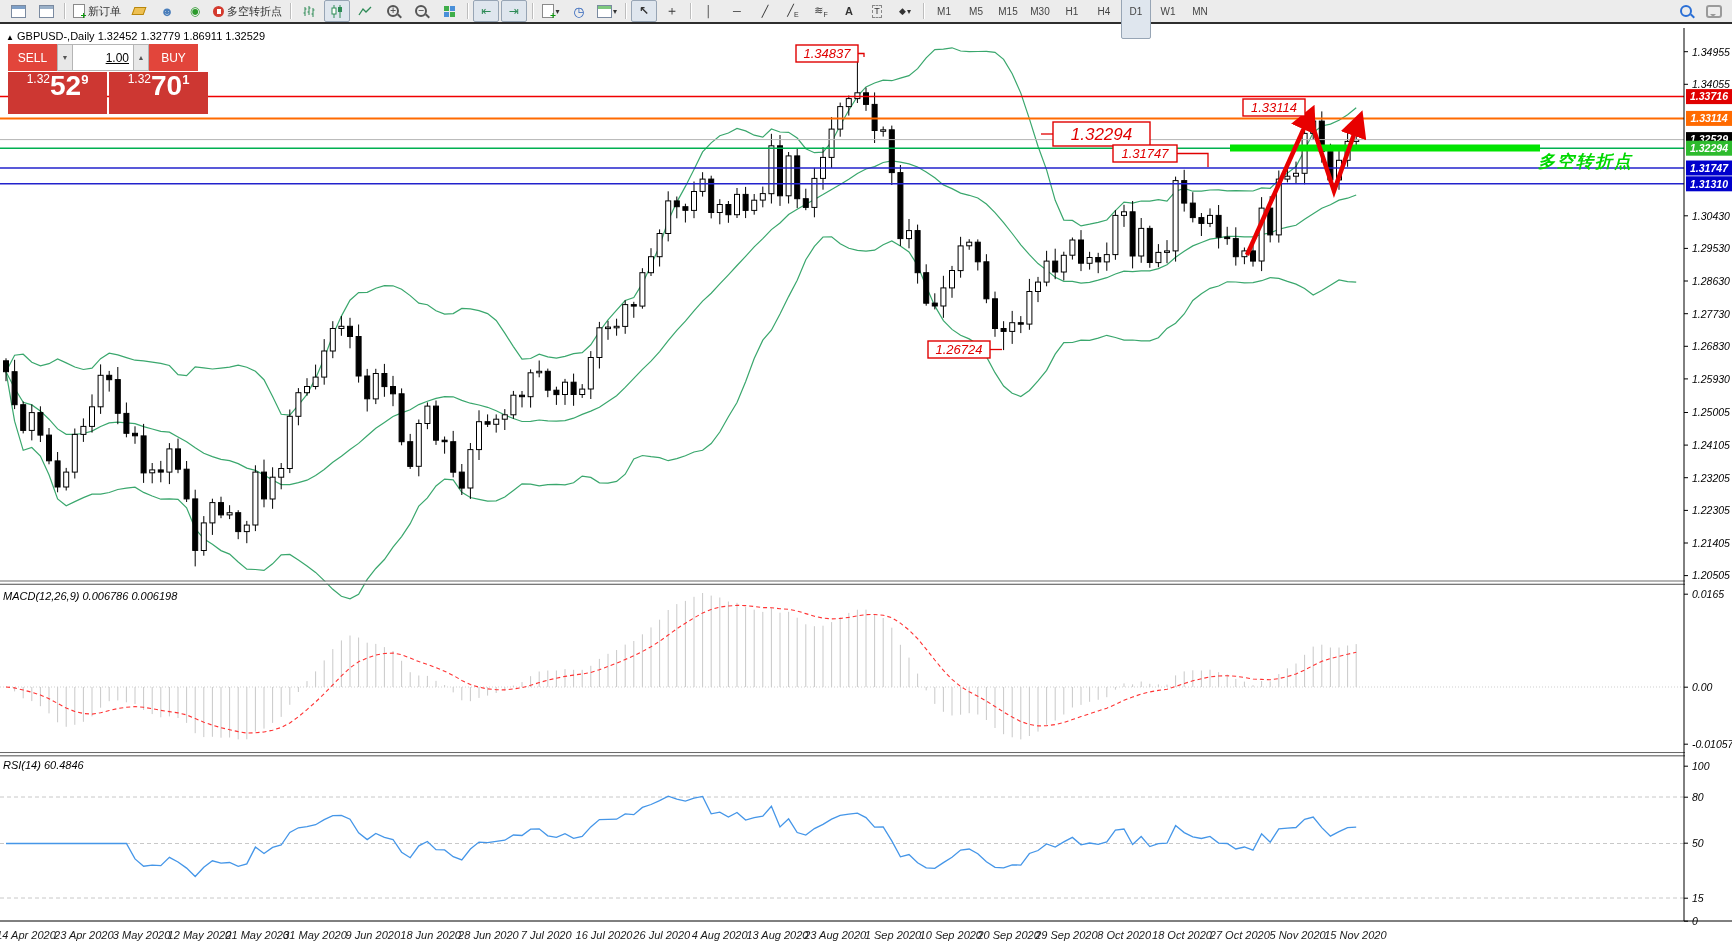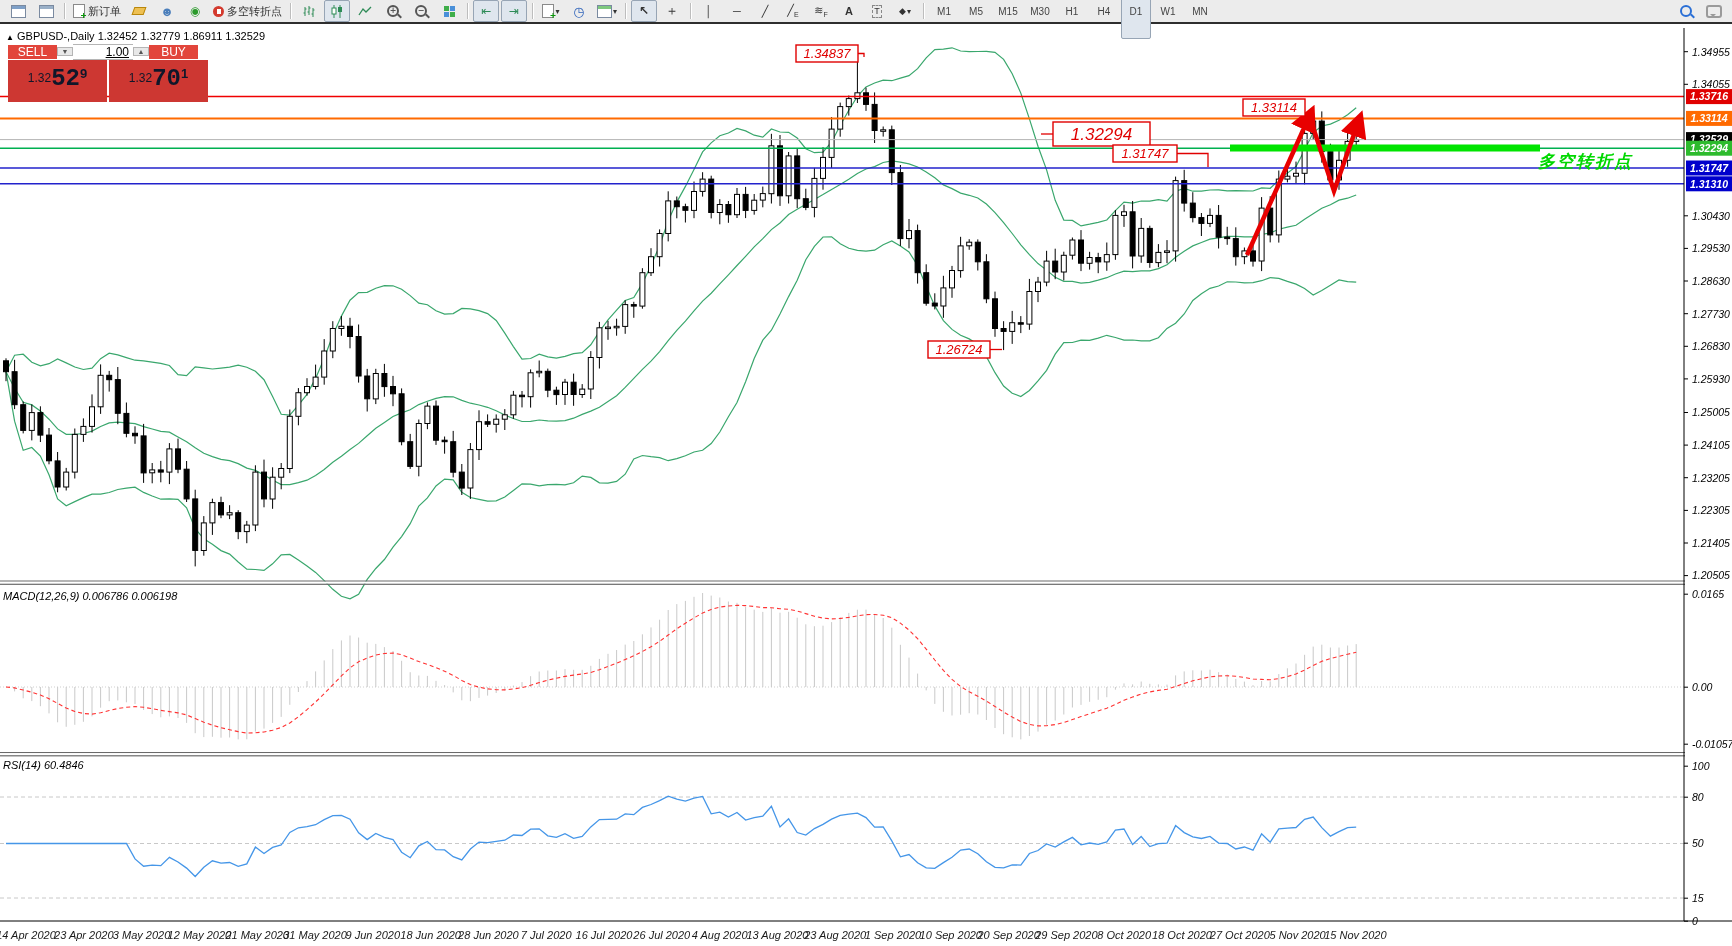--- a/index.html
+++ b/index.html
@@ -32,29 +32,29 @@
   .chat::after{content:"";position:absolute;left:2px;bottom:-4px;border:3px solid transparent;border-top-color:#9a9a9a;}
   .redcirc{width:11px;height:11px;border-radius:50%;background:#d33a2e;display:inline-flex;align-items:center;justify-content:center;}
   .redcirc b{width:4px;height:5px;background:#fff;display:block;}
   .g{color:#2e8b57;}
   .dd{font-size:8px;color:#333;margin-left:1px;}
   .tlab{border:1px dashed #888;padding:0 1px;font-size:9px;line-height:11px;}
   
   .symbar{position:absolute;left:6px;top:30px;font-size:11px;color:#000;z-index:5;}
   .symbar .tri{font-size:8px;}
   .tpanel{position:absolute;left:8px;top:44px;width:200px;z-index:6;font-family:"Liberation Sans",sans-serif;}
-  .trow1{display:flex;height:15px;align-items:center;}
+  .trow1{display:flex;height:27px;}
   .sellbtn,.buybtn{width:49px;background:#e2453b;color:#fff;font-size:12px;display:flex;align-items:center;justify-content:center;}
   .spin{width:16px;background:#e8e8e8;border:1px solid #b5b5b5;box-sizing:border-box;display:flex;align-items:center;justify-content:center;font-size:7px;color:#555;}
   .vol{width:60px;border:1px solid #b5b5b5;border-left:none;border-right:none;text-align:right;font-size:12px;padding:0 4px;box-sizing:border-box;outline:none;text-decoration:underline;}
   .trow2{display:flex;margin-top:1px;height:42px;}
-  .bigprice{flex:1;background:#cd3732;color:#0f172a;display:flex;align-items:center;justify-content:center;padding-bottom:4px;}
+  .bigprice{flex:1;background:#cd3732;color:#ffffff;display:flex;align-items:flex-start;justify-content:center;padding-bottom:4px;}
   .bigprice:first-child{margin-right:2px;}
   .pp{font-size:12px;margin-bottom:3px;}
-  .pb{font-size:24px;line-height:28px;font-weight:bold;font-family:Liberation Mono, monospace;}
+  .pb{font-size:28px;line-height:28px;font-weight:bold;}
   .ps{font-size:13px;margin-bottom:12px;font-weight:bold;}
   
   #chart-wrap{position:absolute;left:0;top:0;width:1732px;height:946px;font-style:italic;}
   svg{font-family:"Liberation Sans","DejaVu Sans",sans-serif;}
 </style>
 </head>
 <body>
 
 <div id="stage">
 

